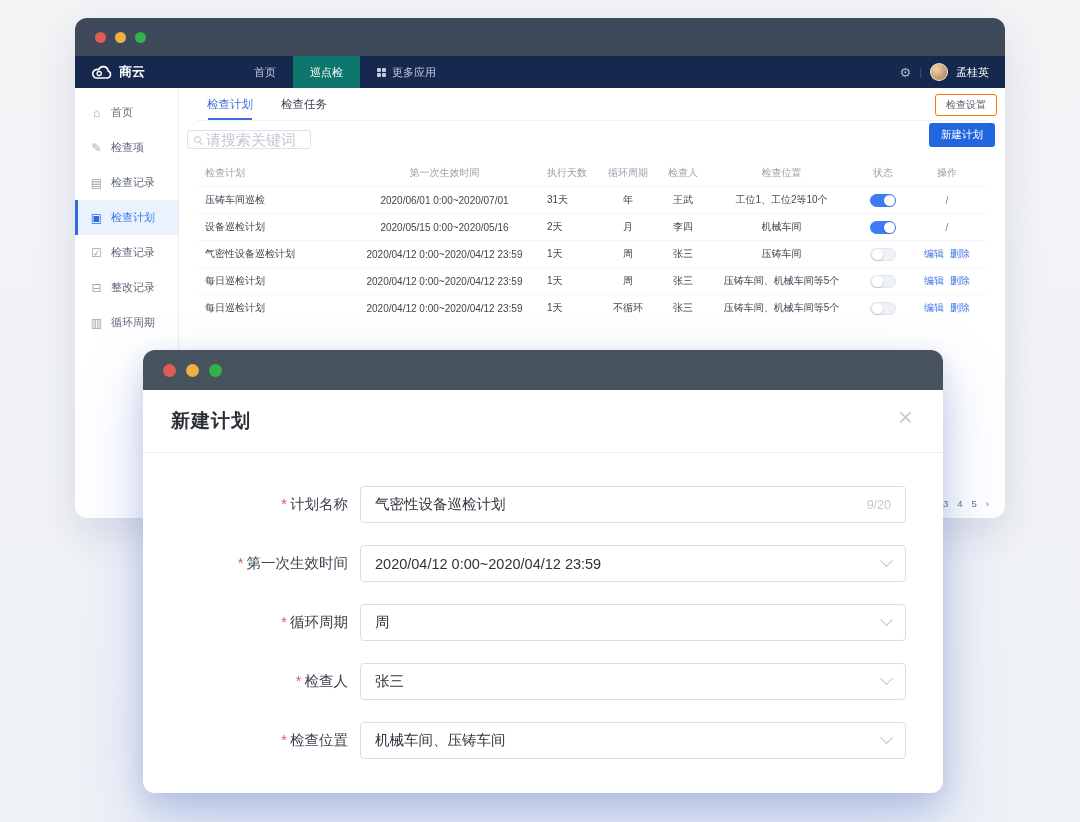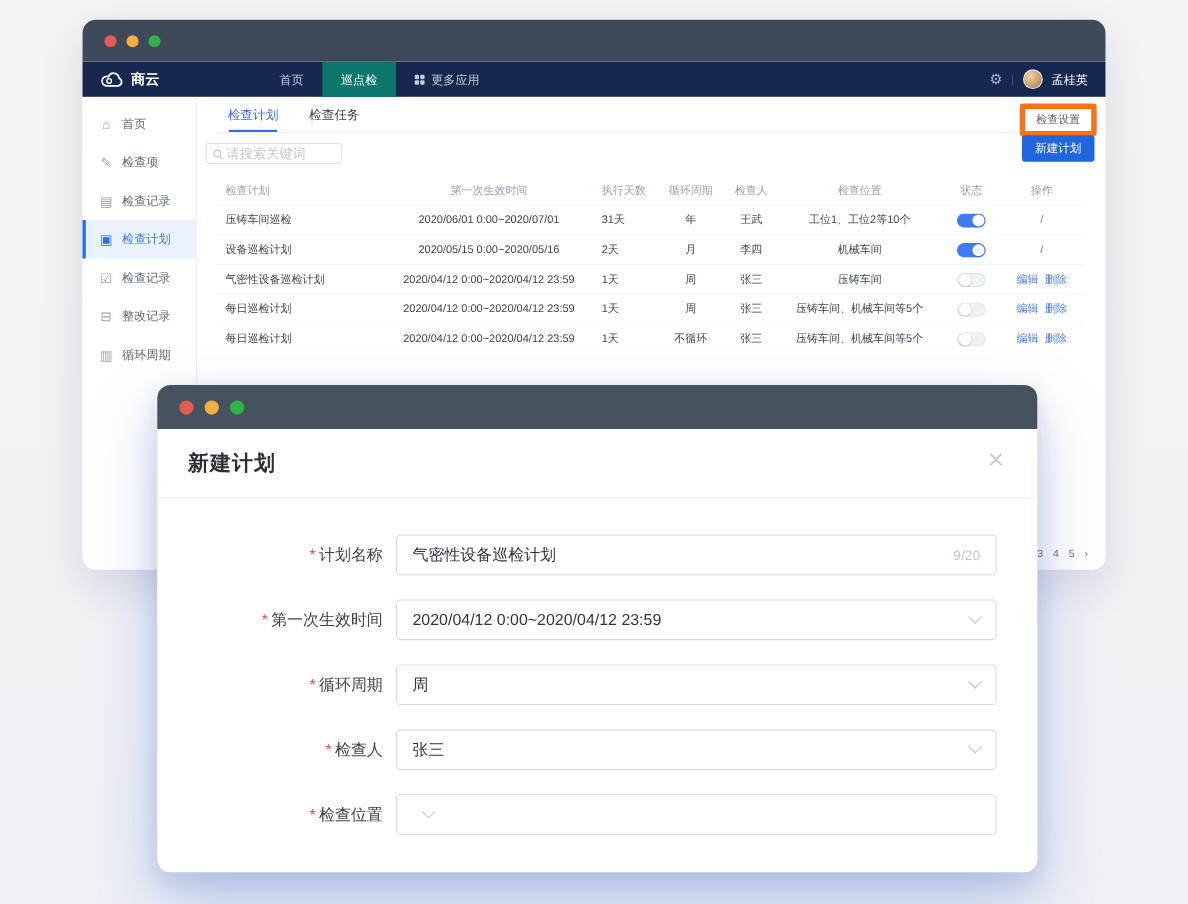--- a/index.html
+++ b/index.html
@@ -46,31 +46,31 @@
     width:3px; background:#2e6ce6; }
   .content { flex:1; position:relative; padding:0 18px; }
   .tabs { display:flex; gap:28px; border-bottom:1px solid #edf0f4; height:33px;
     align-items:stretch; padding-left:10px; }
   .tab { font-size:11.5px; color:#3a4350; display:flex; align-items:center;
     position:relative; cursor:pointer; }
   .tab.active { color:#3a6fd8; }
   .tab.active::after { content:''; position:absolute; left:1px; right:1px; bottom:0;
     height:2px; background:#3a6fd8; }
   .settings-btn { position:absolute; top:6px; right:8px; font-size:10px; color:#555e6a;
-    border:5px solid #f97316; border-radius:3px; padding:3px 10px; background:#fff; cursor:pointer; }
+    border:1px solid #f97316; border-radius:3px; padding:3px 10px; background:#fff; cursor:pointer; }
   .newplan-btn { position:absolute; top:35px; right:10px; font-size:10.5px; color:#fff;
     background:#2166df; border:none; border-radius:3px; padding:5px 12px; cursor:pointer; }
   .search { margin-top:9px; margin-left:-10px; width:124px; height:19px;
     border:1px solid #dde1e8; border-radius:3px; display:flex; align-items:center;
     padding:0 6px; gap:5px; background:#fff; }
   .mag { width:7px; height:7px; border:1px solid #c3c8d0; border-radius:50%;
     position:relative; flex-shrink:0; }
   .mag::after { content:''; position:absolute; width:4px; height:1px; background:#c3c8d0;
     transform:rotate(45deg); right:-3px; bottom:-2px; }
-  .search input { border:none; outline:none; width:100%; font-size:12px; color:#333;
+  .search input { border:none; outline:none; width:100%; font-size:15px; color:#333;
     font-family:inherit; background:transparent; }
   .search input::placeholder { color:#c3c8d0; }
   
   .table { margin-top:10px; }
   .thead, .trow { display:flex; align-items:center; }
   .thead { height:27px; color:#99a1ad; font-size:10px; }
   .trow { height:27px; border-top:1px solid #f3f5f8; font-size:10px; color:#3e4550; }
   .c { flex-shrink:0; white-space:nowrap; overflow:hidden; }
   .c.name{width:145px; padding-left:8px; text-align:left;}
   .c.time{width:205px; text-align:center;}
@@ -313,17 +313,18 @@
       <div class="frow">
         <label class="flabel"><span class="req">*</span><span>检查人</span></label>
         <div class="finput">
           <span class="fvalue">张三</span>
           <span class="chev"></span>
         </div>
       </div>
       <div class="frow">
         <label class="flabel"><span class="req">*</span><span>检查位置</span></label>
         <div class="finput">
+          <span class="fvalue">机械车间、压铸车间</span>
           <span class="chev"></span>
         </div>
       </div>
     </div>
 </div>
 
 </body></html>

